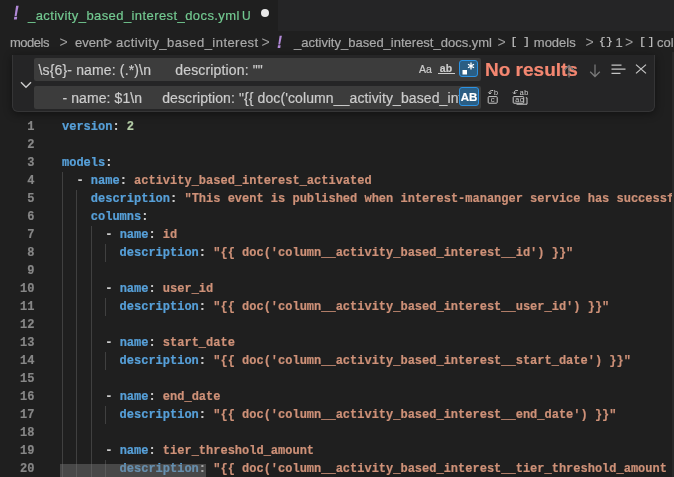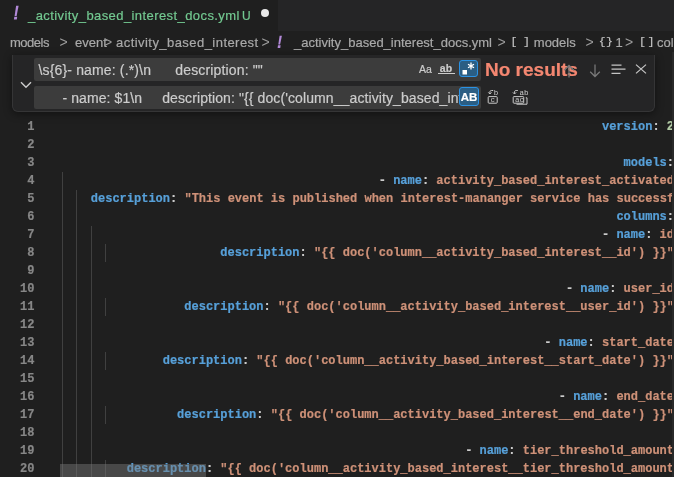--- a/index.html
+++ b/index.html
@@ -14,21 +14,21 @@
   #tabu { left:242px; top:8.5px; font-size:12px; color:#73c991; }
   #tabdot { left:260.5px; top:8.5px; width:8.5px; height:8.5px; border-radius:50%; background:#e8e8e8; }
 
   
   .bc { top:34.5px; font-size:13px; color:#a9a9a9; white-space:pre; }
   .bsep { top:33.5px; font-size:14px; color:#9d9d9d; -webkit-text-stroke:0; }
 
   
   .code { font-family:"Liberation Mono",monospace; font-size:12px; line-height:18px; white-space:pre; font-weight:bold; }
   #gutter { left:0; top:117.5px; width:34.5px; text-align:right; color:#878787; }
-  #lines { left:62px; top:117.5px; width:612px; overflow:hidden;text-align:right; }
+  #lines { left:62px; top:117.5px; width:612px; overflow:hidden; }
   .guide { width:1px; background:#404040; }
   .k { color:#57a0d9; } 
   .p { color:#cccccc; } 
   .s { color:#ce9178; } 
   .n { color:#b5cea8; } 
 
   
   #hslider { left:60px; top:464px; width:146px; height:13px; background:rgba(121,121,121,0.45); }
 
   

